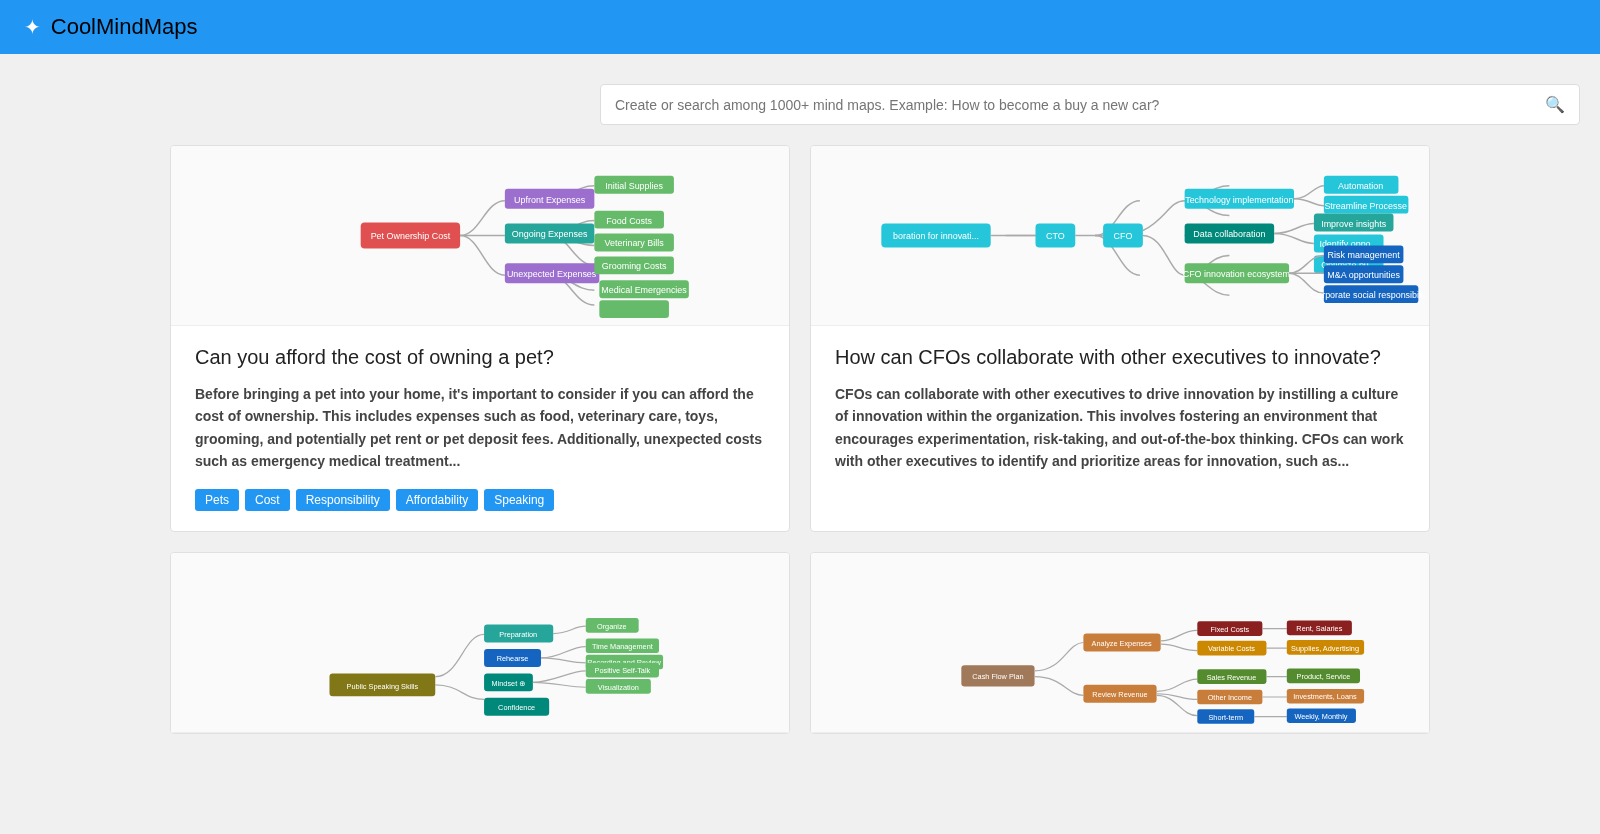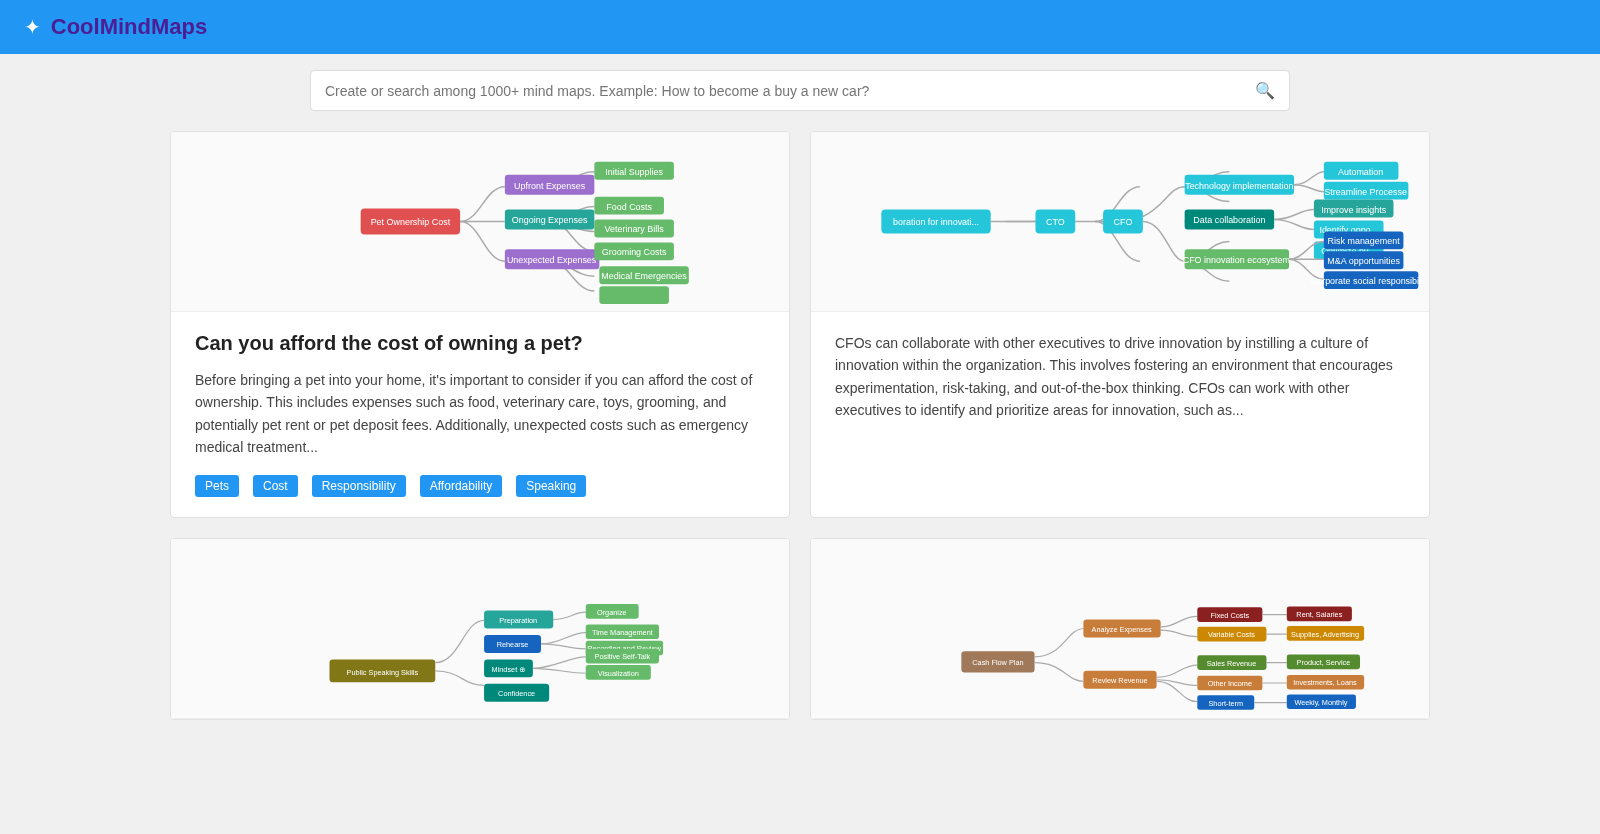--- a/index.html
+++ b/index.html
@@ -7,30 +7,30 @@
 
     
     .header {
       background: #2196F3;
       padding: 14px 24px;
       display: flex;
       align-items: center;
       gap: 10px;
     }
     .header-title {
-      color: #4c1d95;
+      color: #000000;
       font-size: 22px;
-      font-weight: bold;
+      font-weight: normal;
     }
 
     
     .search-container {
       display: flex;
-      justify-content: center;
-      padding: 16px 20px 20px;
+      justify-content: flex-end;
+      padding: 30px 20px 20px;
     }
     .search-bar {
       background: white;
       border: 1px solid #ddd;
       border-radius: 4px;
       display: flex;
       align-items: center;
       width: 980px;
       padding: 10px 14px;
     }
@@ -61,41 +61,42 @@
       background: white;
       border-radius: 4px;
       border: 1px solid #e0e0e0;
       overflow: hidden;
     }
     .card-content {
       padding: 20px 24px;
     }
     .card-title {
       font-size: 20px;
-      font-weight: 700;
+      font-weight: 400;
       color: #222;
       margin-bottom: 14px;
     }
     .card-diagram {
       background: #fafafa;
       border-bottom: 1px solid #eee;
       height: 180px;
       position: relative;
       overflow: hidden;
     }
     .card-description {
       font-size: 14px;
       color: #444;
       line-height: 1.6;
       margin-bottom: 16px;
+      font-weight: bold;
     }
     .tags {
       display: flex;
       flex-wrap: wrap;
-      gap: 14px;
+      gap: 6px;
     }
     .tag {
       background: #2196F3;
       color: white;
       font-size: 12px;
       padding: 4px 10px;
       border-radius: 3px;
     }
 
     
@@ -263,20 +264,21 @@
         <text x="490" y="113" text-anchor="middle" class="node-text">Risk management</text>
 
         <rect x="450" y="120" width="80" height="18" rx="3" class="node-dark-blue"></rect>
         <text x="490" y="133" text-anchor="middle" class="node-text">M&amp;A opportunities</text>
 
         <rect x="450" y="140" width="95" height="18" rx="3" class="node-dark-blue"></rect>
         <text x="497" y="153" text-anchor="middle" class="node-text">Corporate social responsibili...</text>
       </svg>
     </div>
     <div class="card-content">
+      <h2 class="card-title">How can CFOs collaborate with other executives to innovate?</h2>
       <p class="card-description">CFOs can collaborate with other executives to drive innovation by instilling a culture of innovation within the organization. This involves fostering an environment that encourages experimentation, risk-taking, and out-of-the-box thinking. CFOs can work with other executives to identify and prioritize areas for innovation, such as...</p>
     </div>
   </div>
 
   <div class="card">
     <div class="card-diagram">
       <svg class="diagram-svg" viewBox="0 0 490 220">
 
         <rect x="60" y="148" width="130" height="28" rx="4" class="node-olive"></rect>
         <text x="125" y="167" text-anchor="middle" class="node-text" font-size="10">Public Speaking Skills</text>

